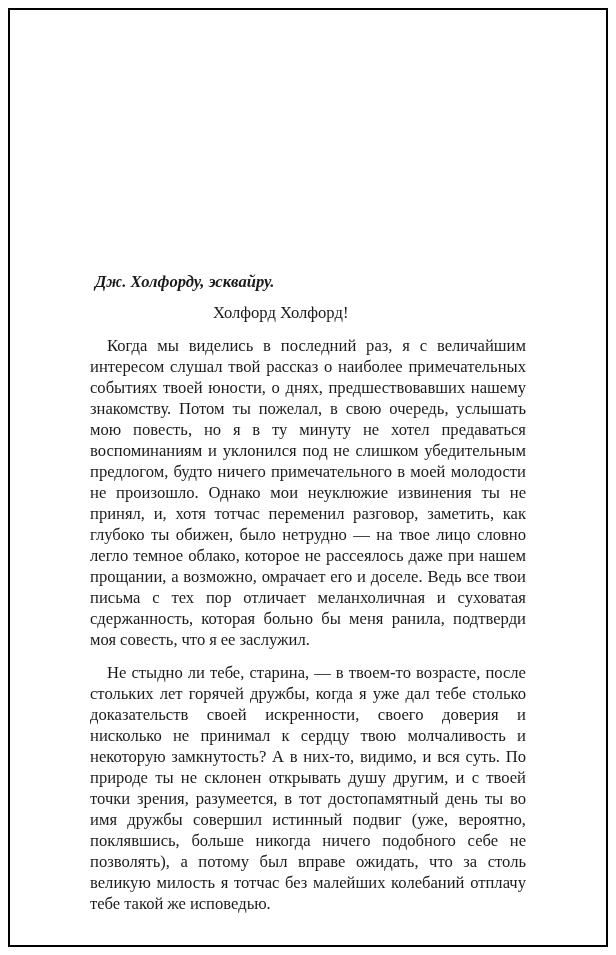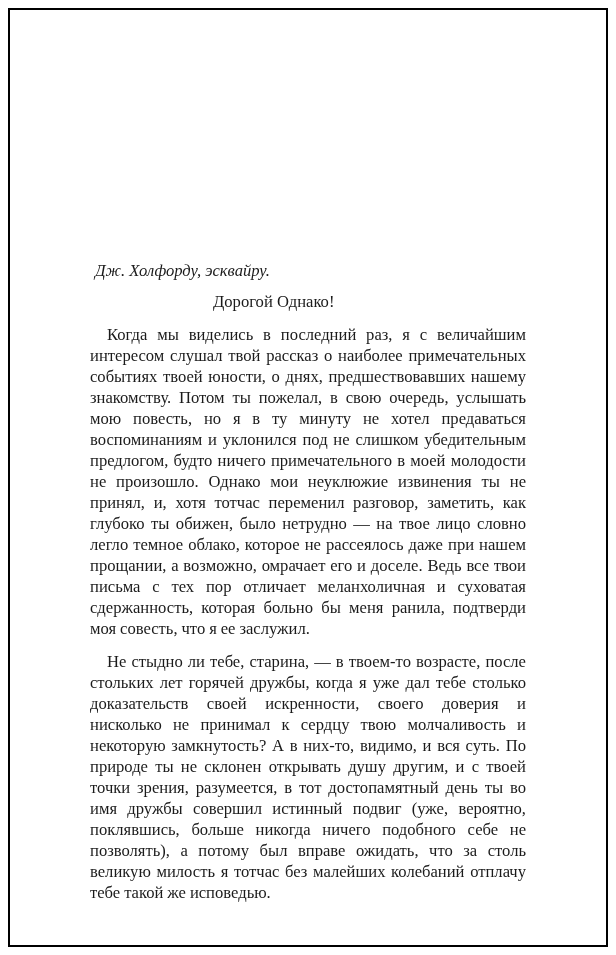--- a/index.html
+++ b/index.html
@@ -32,21 +32,22 @@
     top: 255px;
     width: 460px;
     font-size: 16.6px;
     line-height: 21px;
     text-align: justify;
   }
   .dedication {
     font-style: italic;
     text-indent: 17px;
     text-align: left;
-    margin: 5px 0 10px 0;
+    margin: 16px 0 10px 0;
+    font-weight: bold;
   }
   .salutation {
     text-indent: 135px;
     text-align: left;
     margin: 0 0 7px 0;
   }
   p.para {
     margin: 12px;
     text-indent: 17px;
     hyphens: auto;
@@ -54,17 +55,17 @@
     word-spacing: -0.2px;
   }
 </style>
 </head>
 <body>
 
 <div class="page">
   <div class="page-frame"></div>
   <div class="text-block">
     <div class="dedication">Дж. Холфорду, эсквайру.</div>
-    <div class="salutation">Дорогой Однако!</div>
+    <div class="salutation">Холфорд Холфорд!</div>
     <p class="para">Когда мы виделись в последний раз, я с величайшим интересом слушал твой рассказ о наиболее примечательных событиях твоей юности, о днях, предшествовавших нашему знакомству. Потом ты пожелал, в свою очередь, услышать мою повесть, но я в ту минуту не хотел предаваться воспоминаниям и уклонился под не слишком убедительным предлогом, будто ничего примечательного в моей молодости не произошло. Однако мои неуклюжие извинения ты не принял, и, хотя тотчас переменил разговор, заметить, как глубоко ты обижен, было нетрудно — на твое лицо словно легло темное облако, которое не рассеялось даже при нашем прощании, а возможно, омрачает его и доселе. Ведь все твои письма с тех пор отличает меланхоличная и суховатая сдержанность, которая больно бы меня ранила, подтверди моя совесть, что я ее заслужил.</p>
     <p class="para">Не стыдно ли тебе, старина, — в твоем-то возрасте, после стольких лет горячей дружбы, когда я уже дал тебе столько доказательств своей искренности, своего доверия и нисколько не принимал к сердцу твою молчаливость и некоторую замкнутость? А в них-то, видимо, и вся суть. По природе ты не склонен открывать душу другим, и с твоей точки зрения, разумеется, в тот достопамятный день ты во имя дружбы совершил истинный подвиг (уже, вероятно, поклявшись, больше никогда ничего подобного себе не позволять), а потому был вправе ожидать, что за столь великую милость я тотчас без малейших колебаний отплачу тебе такой же исповедью.</p>
   </div>
 </div>
 
 </body></html>

